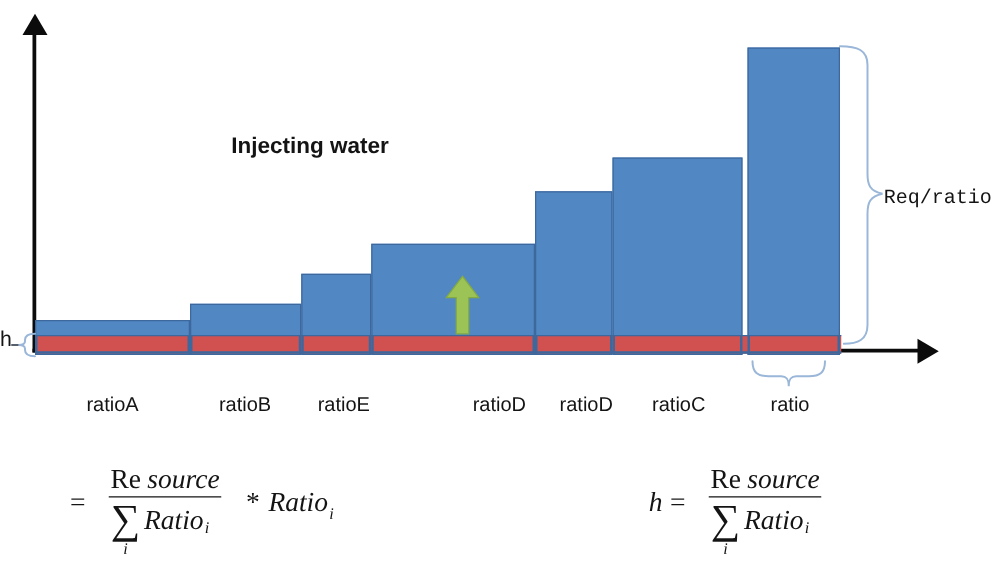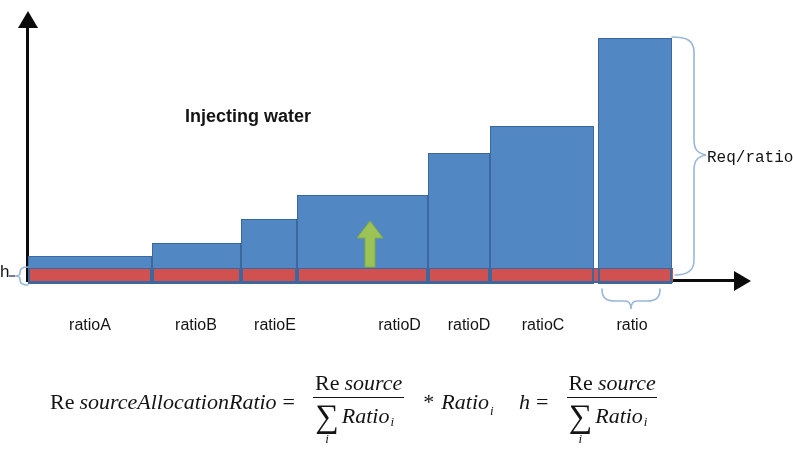--- a/index.html
+++ b/index.html
@@ -118,21 +118,20 @@
   <svg class="h-brace" width="22" height="22" viewBox="0 0 22 22">
     <path class="tick-path" d="M1,11 L7,11"></path>
     <path class="brace-path" d="M20,2 C14,2 12,4 12,7 L12,8 C12,10 10,11 7,11 C10,11 12,12 12,14 L12,15 C12,18 14,20 20,20"></path>
   </svg>
 
   <svg class="under-brace" width="62" height="24" viewBox="0 0 62 24">
     <path class="brace-path" d="M2,2 C2,11 6,14 15,14 L25,14 C29,14 31,16 31,22 C31,16 33,14 37,14 L47,14 C56,14 60,11 60,2"></path>
   </svg>
 
   <div class="formula f1">
-    <span><span class="froman">Re</span><span class="fit">sourceAllocationRatio</span></span>
     <span class="feq">=</span>
     <span class="frac">
       <span class="num">
           <span class="froman">Re</span>
           <span class="fit">source</span>
         </span>
       <span class="den">
         <span class="sum-wrap"><span class="sum">∑</span><span class="sum-i">i</span></span>
         <span class="fit">Ratio</span>
           <span class="fsub">i</span>

